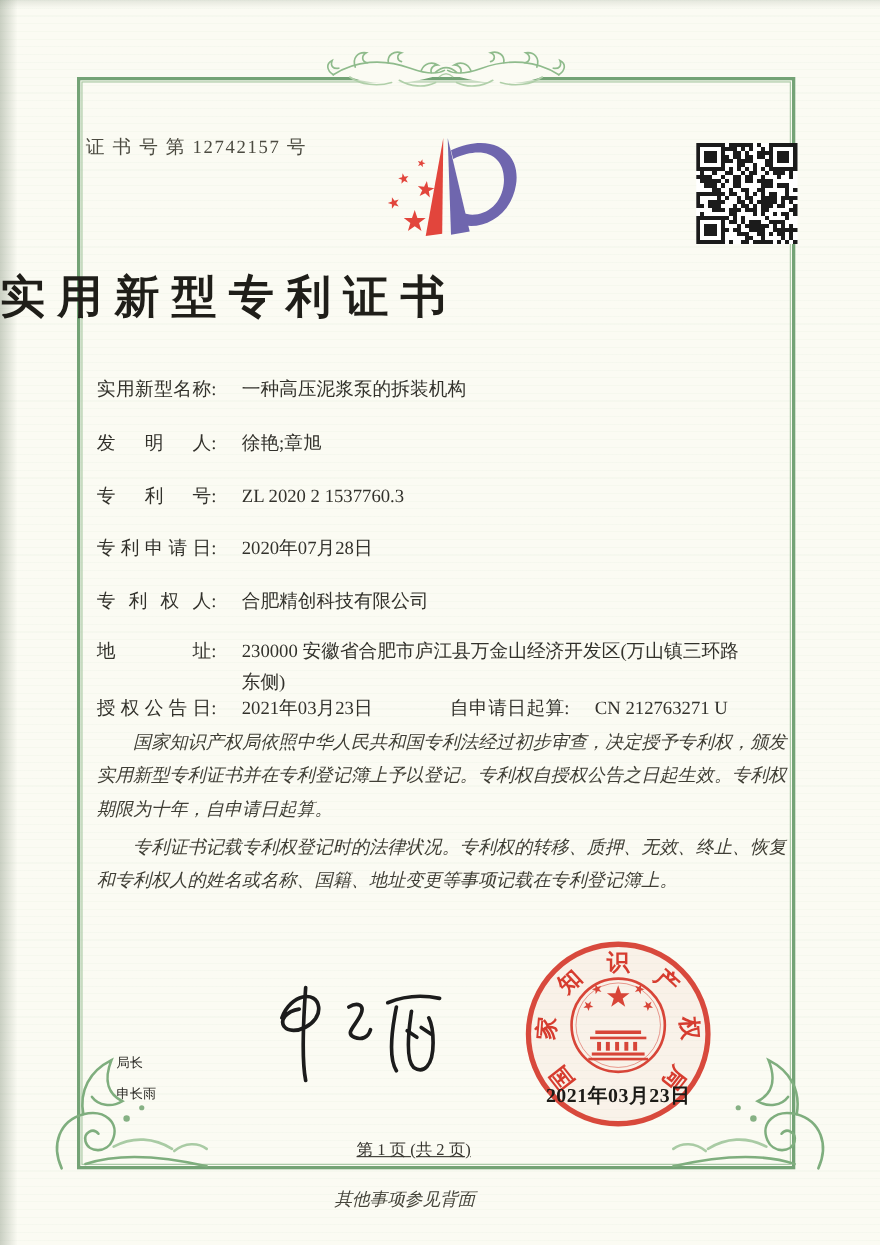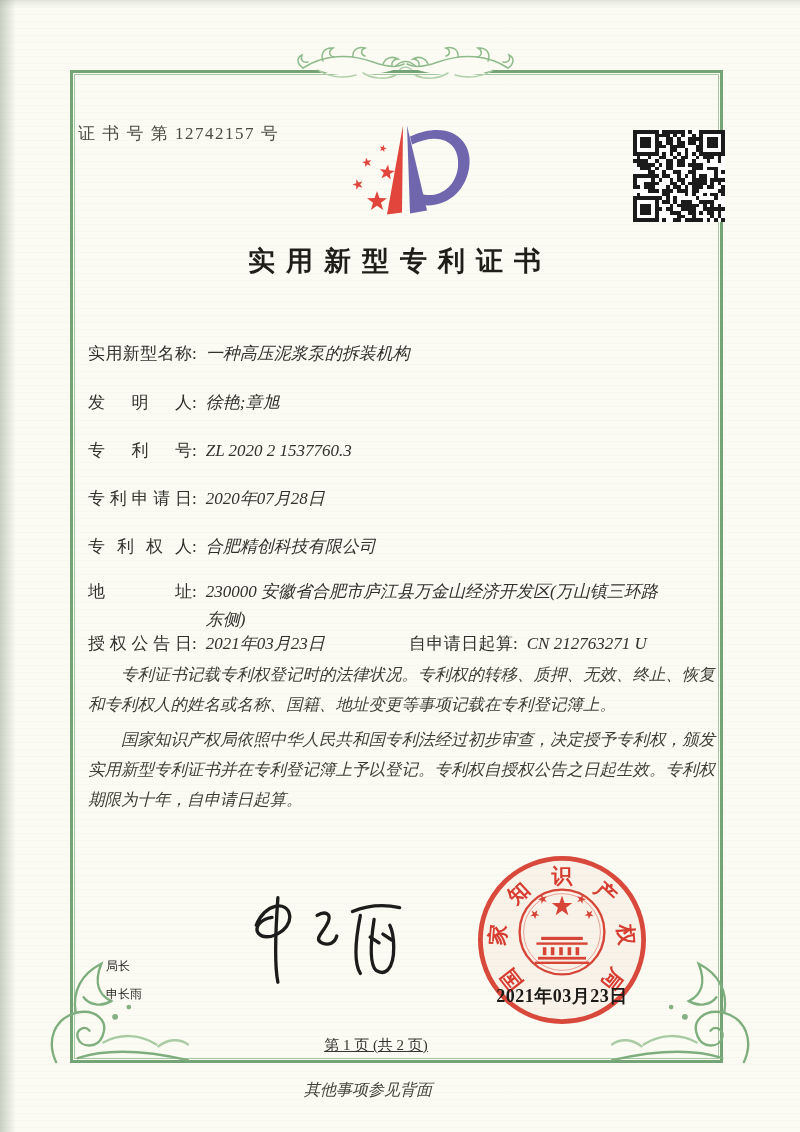--- a/index.html
+++ b/index.html
@@ -19,27 +19,27 @@
   .ornament{position:absolute;pointer-events:none;}
   #ornament-top{left:288px;top:40px;width:235px;height:50px;}
   #flourish-bl{left:42px;top:948px;width:158px;height:122px;}
   #flourish-br{left:600px;top:948px;width:158px;height:122px;}
 
   .cert-no{position:absolute;left:78px;top:122px;font-size:17px;letter-spacing:1.5px;color:#4b4a40;}
 
   #logo{position:absolute;left:330px;top:112px;width:150px;height:126px;}
   #qr{position:absolute;left:633px;top:130px;width:92px;height:92px;}
 
-  .title{position:absolute;left:0;top:243px;width:100%;text-align:center;
-         font-size:27px;font-weight:700;letter-spacing:11px;color:#1f1e19;}
+  .title{position:absolute;left:0;top:243px;width:100%;
+         font-size:41px;font-weight:700;letter-spacing:11px;color:#1f1e19;}
 
   .field-row{position:absolute;left:88px;width:620px;font-size:17px;line-height:1.6;}
   .flabel{display:inline-block;width:104px;text-align:justify;text-align-last:justify;vertical-align:top;}
   .fcolon{vertical-align:top;}
-  .fvalue{margin-left:9px;vertical-align:top;font-style:italic;}
+  .fvalue{margin-left:23px;vertical-align:top;}
   .addr .fvalue{display:inline-block;width:468px;line-height:1.62;}
   .grant2{position:absolute;left:321px;top:0;}
 
   .paras{position:absolute;left:88px;top:660px;width:628px;font-size:16.5px;line-height:1.84;
          font-style:italic;color:#3f3e35;}
   .paras p{margin:0 0 4px 0;text-indent:2em;}
 
   .signer{position:absolute;left:106px;top:960px;font-family:Liberation Serif, serif;
           font-size:12px;color:#282722;line-height:1.0;}
   .signer div{margin-bottom:16px;}
@@ -480,22 +480,22 @@
     <span class="flabel">地址</span><span class="fcolon">:</span><span class="fvalue">230000 安徽省合肥市庐江县万金山经济开发区(万山镇三环路东侧)</span>
   </div>
   <div class="field-row" style="top:630px;position:absolute">
     <span class="flabel">授权公告日</span><span class="fcolon">:</span><span class="fvalue">2021年03月23日</span>
     <span class="grant2">
       <span class="flabel">自申请日起算</span><span class="fcolon">:</span><span class="fvalue">CN 212763271 U</span>
     </span>
   </div>
 
   <div class="paras">
+    <p>国家知识产权局依照中华人民共和国专利法经过初步审查，决定授予专利权，颁发实用新型专利证书并在专利登记簿上予以登记。专利权自授权公告之日起生效。专利权期限为十年，自申请日起算。</p>
     <p>专利证书记载专利权登记时的法律状况。专利权的转移、质押、无效、终止、恢复和专利权人的姓名或名称、国籍、地址变更等事项记载在专利登记簿上。</p>
-    <p>国家知识产权局依照中华人民共和国专利法经过初步审查，决定授予专利权，颁发实用新型专利证书并在专利登记簿上予以登记。专利权自授权公告之日起生效。专利权期限为十年，自申请日起算。</p>
   </div>
 
   <div class="signer">
     <div>局长</div>
     <div>申长雨</div>
   </div>
 
   <svg id="signature" viewBox="0 0 200 110">
     <g stroke="#1c1c1c" stroke-width="3.4" fill="none" stroke-linecap="round" stroke-linejoin="round">
       <path d="M30,40 C38,18 62,14 64,30 C66,46 40,58 32,48 C28,42 34,34 46,32"></path>

